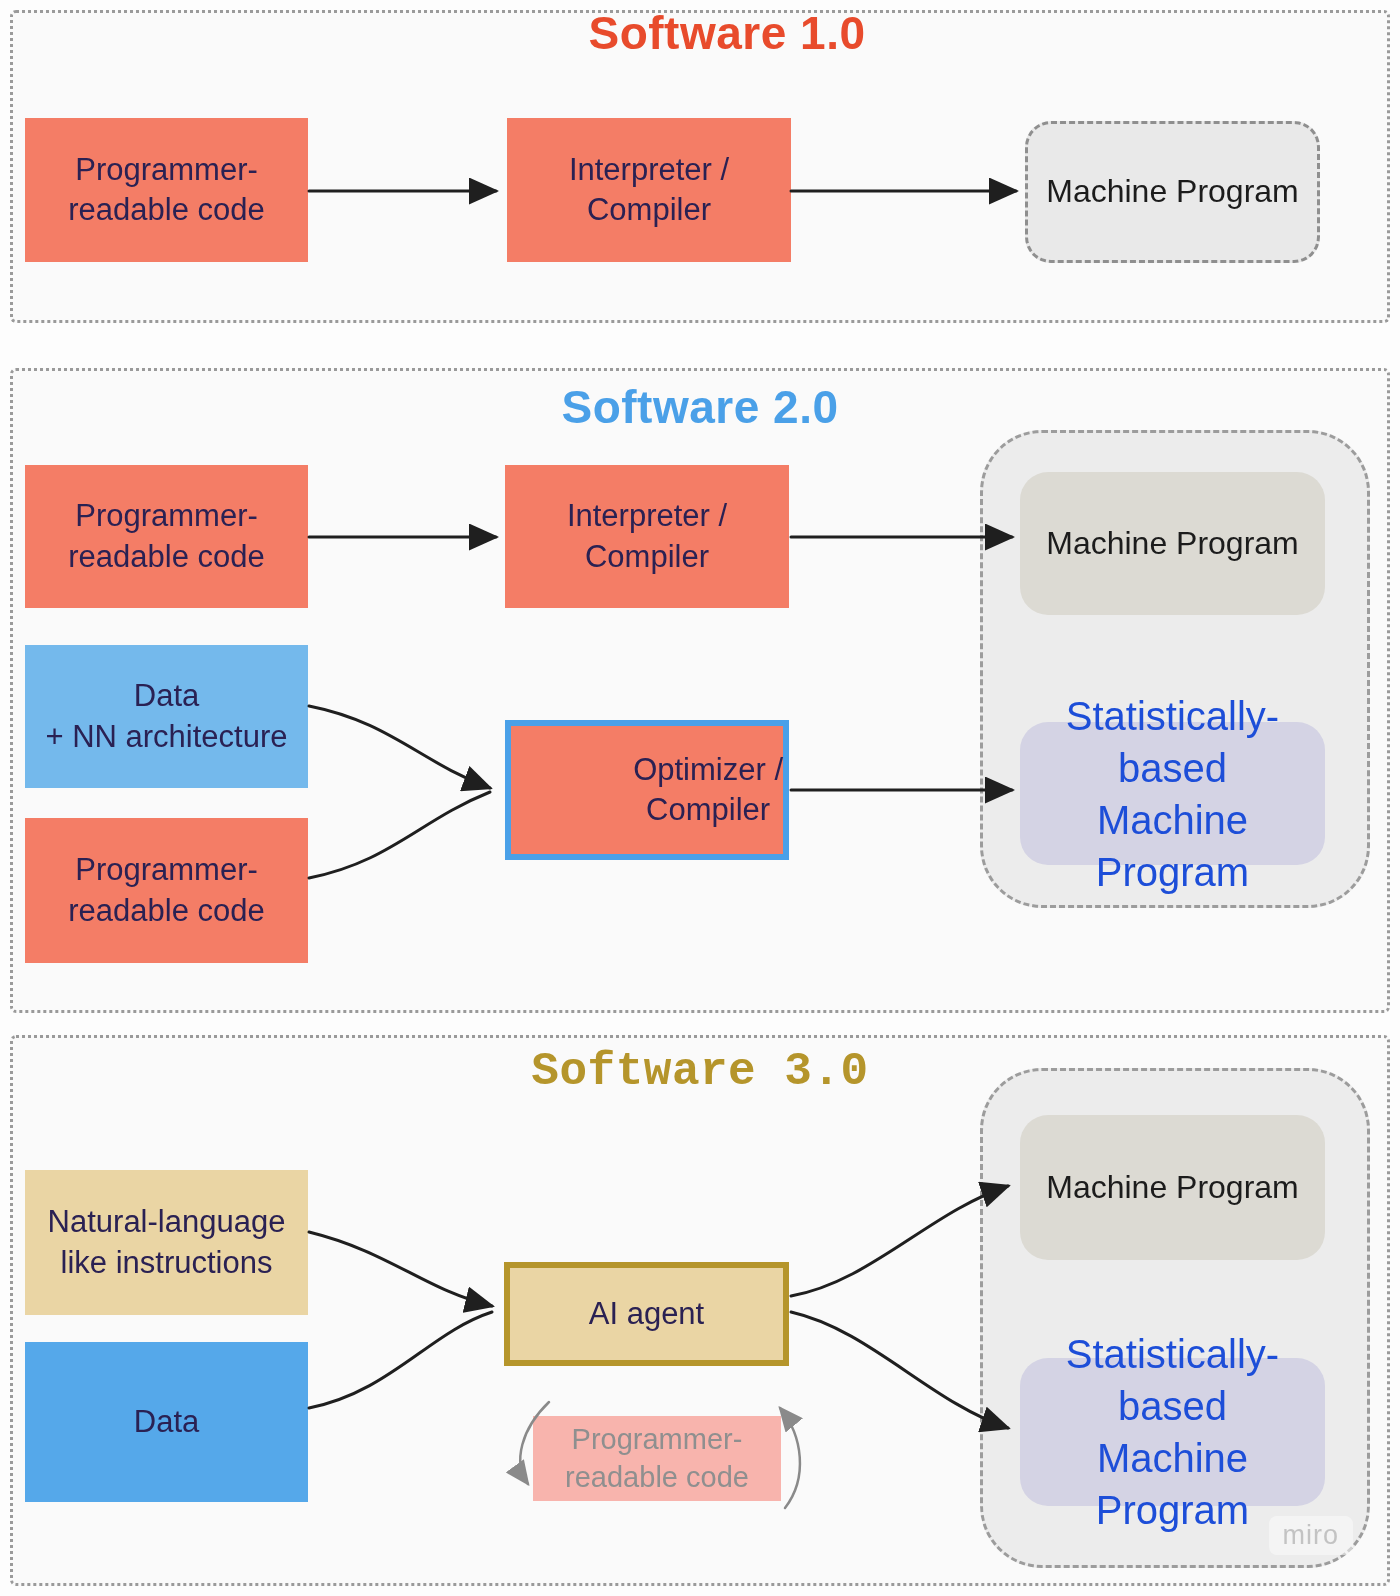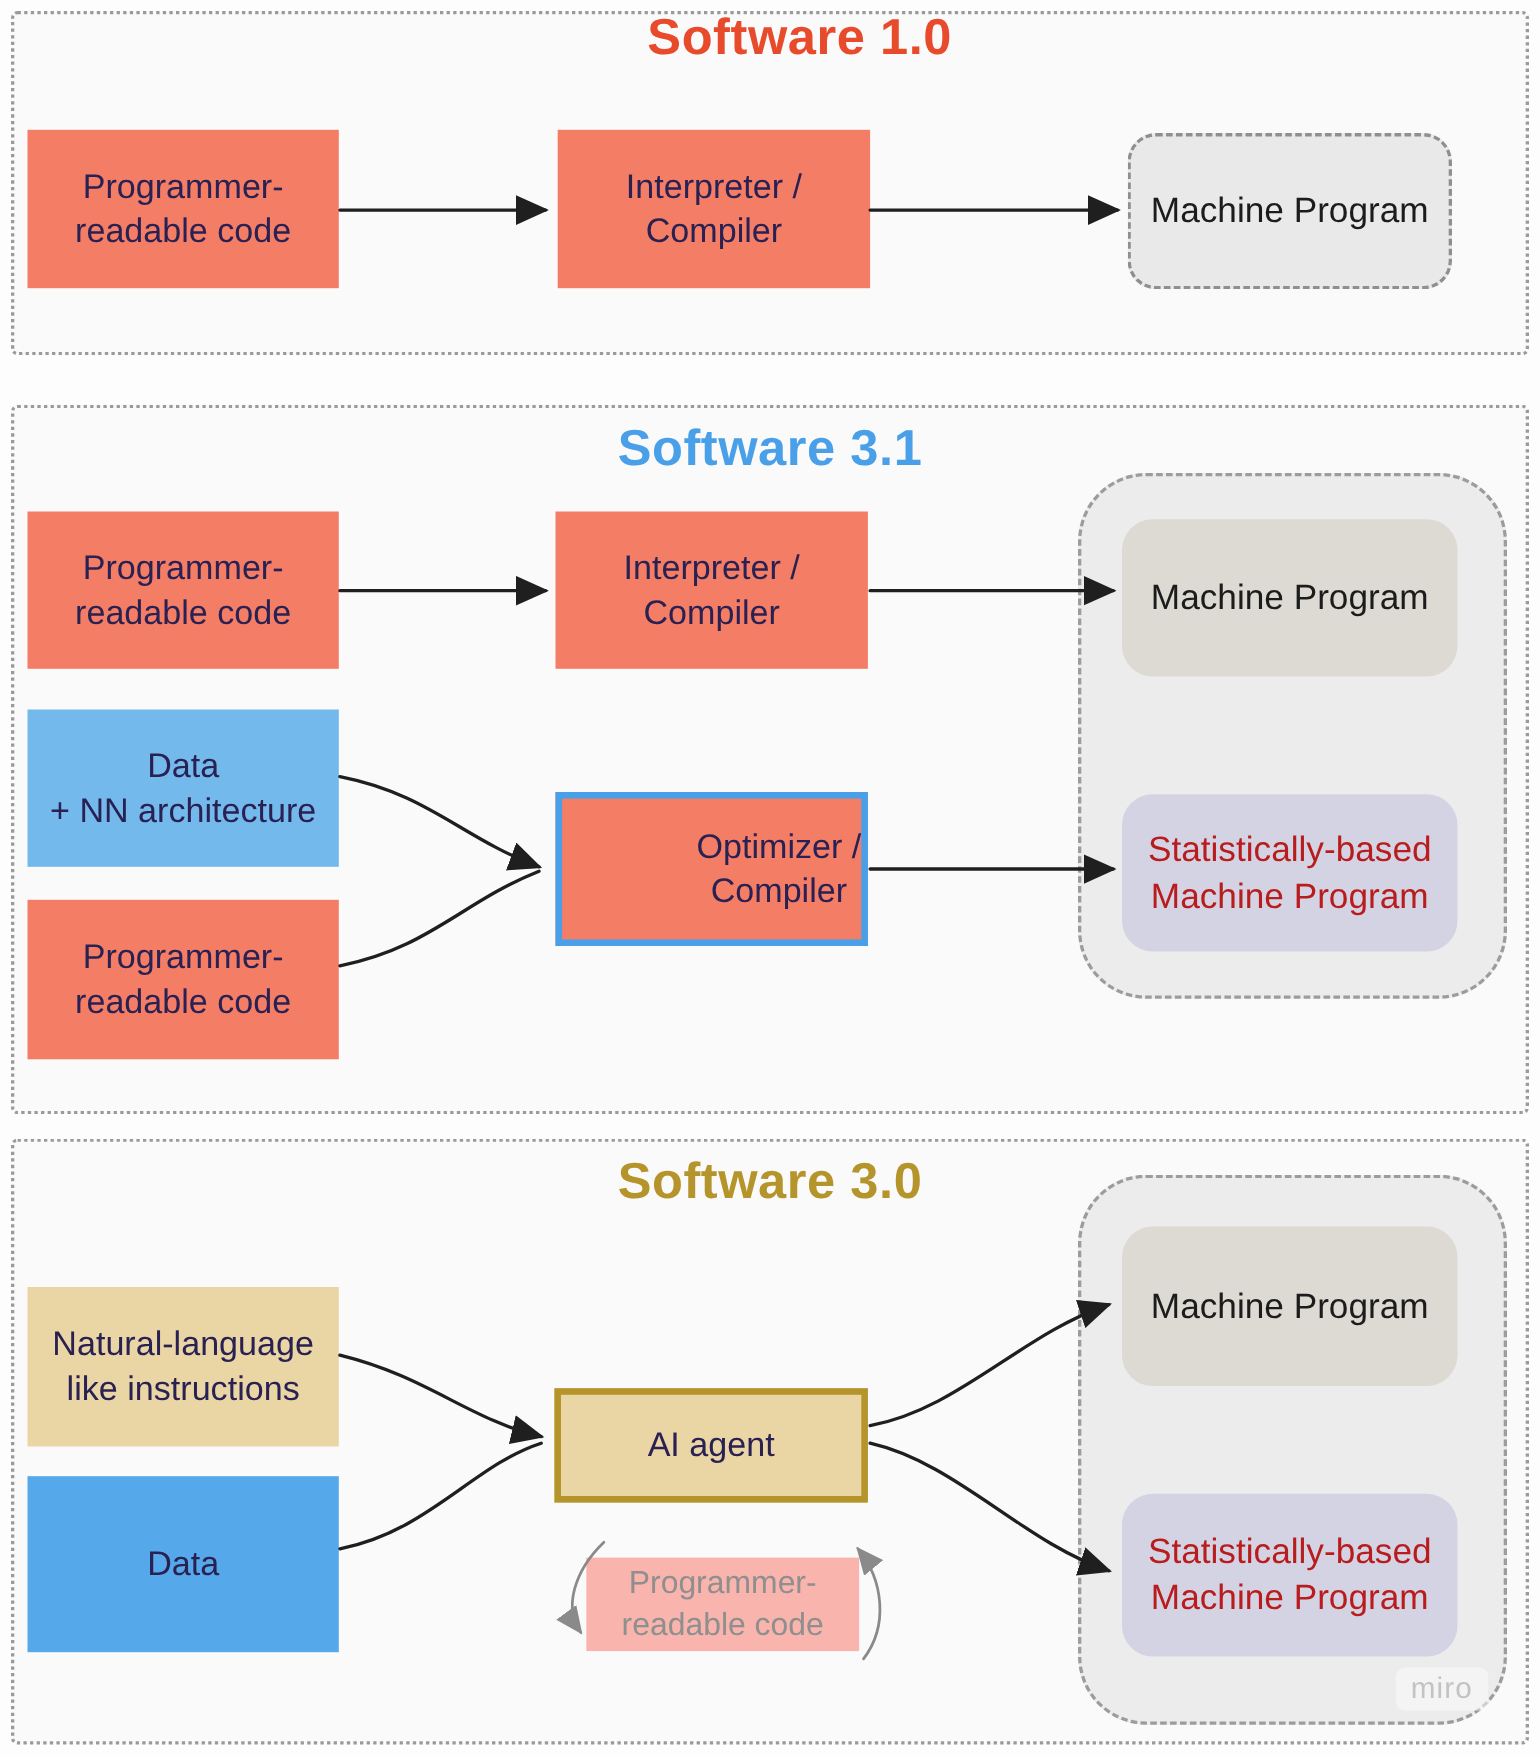--- a/index.html
+++ b/index.html
@@ -63,22 +63,22 @@
   }
   .machine{
     background:var(--machine-box);
     border-radius:28px;
     color:#1c1c1c;
     font-size:32px;
   }
   .stat{
     background:var(--statistical-box);
     border-radius:28px;
-    color:#b91c1c;
-    font-size:32px;
+    color:#1d4ed8;
+    font-size:40px;
   }
   #arrows{position:absolute;left:0;top:0;pointer-events:none;}
   .watermark{
     position:absolute;
     right:14px;bottom:10px;
     background:rgba(252,252,252,0.55);
     border-radius:8px;
     padding:4px 14px;
     color:#c3c3c3;
     font-size:27px;
@@ -99,21 +99,21 @@
   </div>
   <div class="box salmon" style="left:507px;top:118px;width:284px;height:144px;">
     <span>Interpreter /
 Compiler</span>
   </div>
   <div class="box dashed-node" style="left:1025px;top:121px;width:295px;height:142px;">
     <span>Machine Program</span>
   </div>
 
   <div class="panel" style="left:10px;top:368px;width:1380px;height:645px;"></div>
-  <div class="panel-title t2" style="top:380px;">Software 3.1</div>
+  <div class="panel-title t2" style="top:380px;">Software 2.0</div>
 
   <div class="dashed-container" style="left:980px;top:430px;width:390px;height:478px;"></div>
 
   <div class="box salmon" style="left:25px;top:465px;width:283px;height:143px;">
     <span>Programmer-
 readable code</span>
   </div>
   <div class="box salmon" style="left:505px;top:465px;width:284px;height:143px;">
     <span>Interpreter /
 Compiler</span>
@@ -132,21 +132,21 @@
   </div>
   <div class="box machine" style="left:1020px;top:472px;width:305px;height:143px;">
     <span>Machine Program</span>
   </div>
   <div class="box stat" style="left:1020px;top:722px;width:305px;height:143px;">
     <span>Statistically-based
 Machine Program</span>
   </div>
 
   <div class="panel" style="left:10px;top:1035px;width:1380px;height:551px;"></div>
-  <div class="panel-title t3" style="top:1046px;">Software 3.0</div>
+  <div class="panel-title t3" style="top:1046px;font-family:Liberation Mono, monospace;">Software 3.0</div>
 
   <div class="dashed-container" style="left:980px;top:1068px;width:390px;height:500px;">
     <div class="watermark">miro</div>
   </div>
 
   <div class="box tan" style="left:25px;top:1170px;width:283px;height:145px;">
     <span>Natural-language
 like instructions</span>
   </div>
   <div class="box blue" style="left:25px;top:1342px;width:283px;height:160px;">

